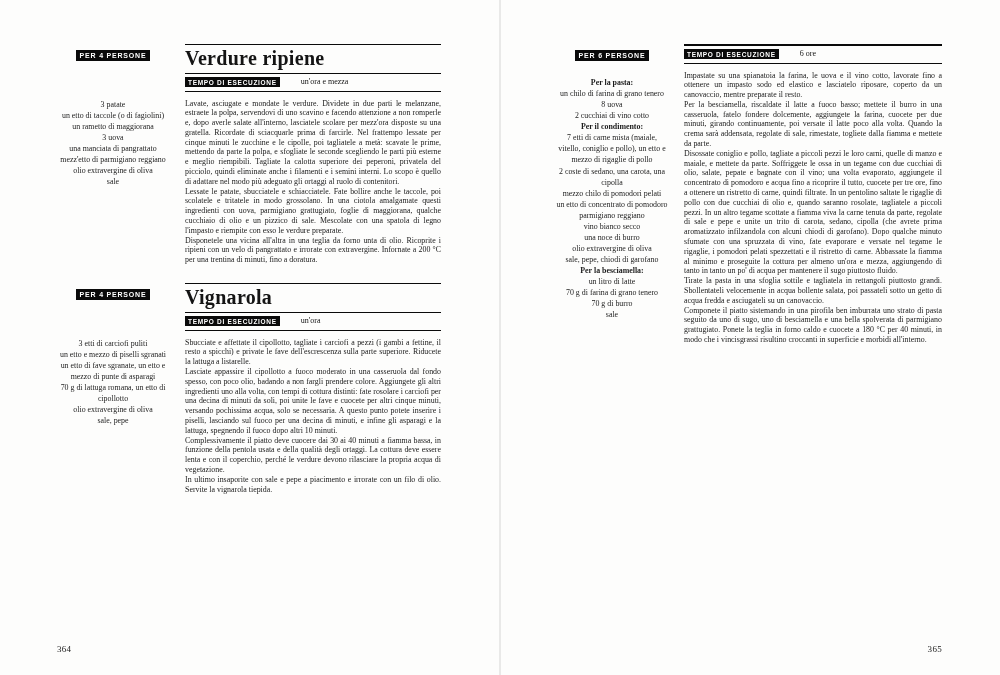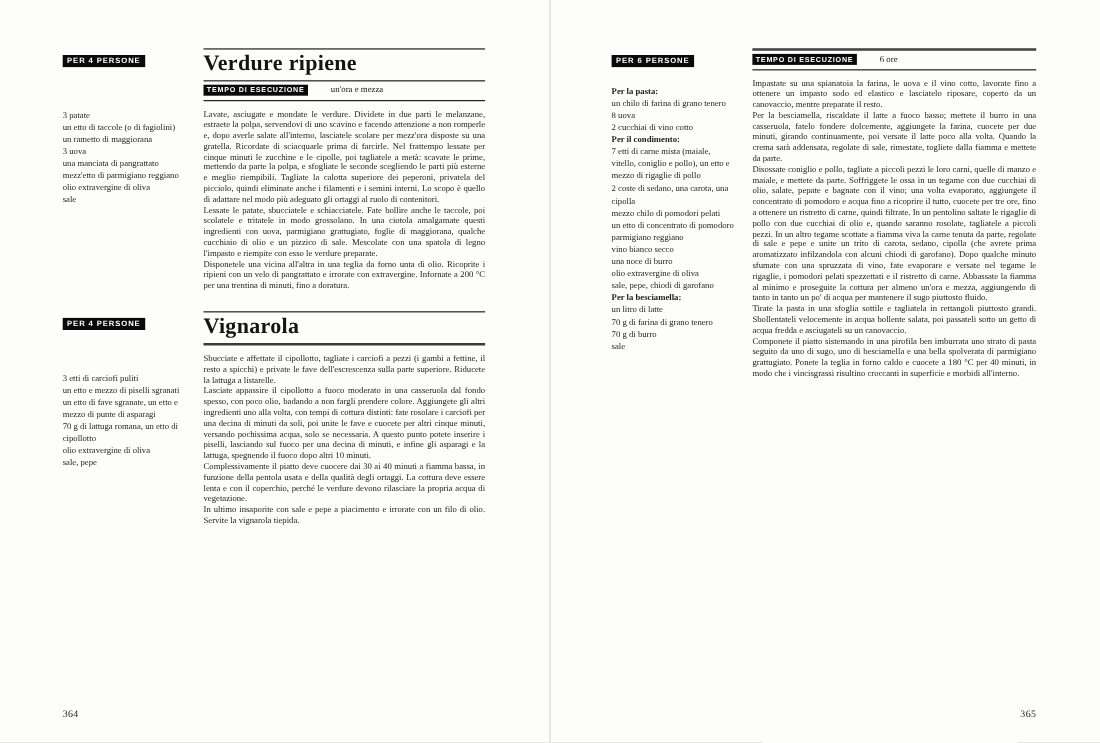--- a/index.html
+++ b/index.html
@@ -10,21 +10,21 @@
   }
   .gutter {
     position:absolute; left:499px; top:0; width:2px; height:675px;
     background:linear-gradient(to right, rgba(0,0,0,0.02), rgba(0,0,0,0.14), rgba(0,0,0,0.02));
   }
   .page { position:absolute; top:44px; }
   .page-left  { left:57px;  width:384px; }
   .page-right { left:556px; width:386px; }
 
   .recipe { display:flex; gap:16px; margin-bottom:18px; align-items:flex-start; }
-  .side { width:112px; flex:none; }
+  .side { width:112px; flex:none;text-align:center; }
   .main { flex:1; min-width:0; }
 
   .serves {
     display:inline-block; background:#0a0a0a; color:#fff;
     font-family:"Liberation Sans", sans-serif; font-size:7px; font-weight:bold;
     letter-spacing:0.8px; padding:2px 4px 1.5px; margin-top:1px;
   }
   .ingredients {
     margin-top:37px; font-size:7.9px; line-height:1.4; color:#1c1c1c;
   }
@@ -103,20 +103,24 @@
           <div class="ing">un etto di fave sgranate, un etto e mezzo di punte di asparagi</div>
           <div class="ing">70 g di lattuga romana, un etto di cipollotto</div>
           <div class="ing">olio extravergine di oliva</div>
           <div class="ing">sale, pepe</div>
         </div>
       </div>
       <div class="main">
         <div class="rule"></div>
         <h1 class="title">Vignarola</h1>
         <div class="rule"></div>
+        <div class="tempo-row">
+          <span class="tempo-badge">TEMPO DI ESECUZIONE</span>
+          <span class="tempo-value">un'ora</span>
+        </div>
         <div class="rule"></div>
         <div class="body">
           <p>Sbucciate e affettate il cipollotto, tagliate i carciofi a pezzi (i gambi a fettine, il resto a spicchi) e private le fave dell'escrescenza sulla parte superiore. Riducete la lattuga a listarelle.</p>
           <p>Lasciate appassire il cipollotto a fuoco moderato in una casseruola dal fondo spesso, con poco olio, badando a non fargli prendere colore. Aggiungete gli altri ingredienti uno alla volta, con tempi di cottura distinti: fate rosolare i carciofi per una decina di minuti da soli, poi unite le fave e cuocete per altri cinque minuti, versando pochissima acqua, solo se necessaria. A questo punto potete inserire i piselli, lasciando sul fuoco per una decina di minuti, e infine gli asparagi e la lattuga, spegnendo il fuoco dopo altri 10 minuti.</p>
           <p>Complessivamente il piatto deve cuocere dai 30 ai 40 minuti a fiamma bassa, in funzione della pentola usata e della qualità degli ortaggi. La cottura deve essere lenta e con il coperchio, perché le verdure devono rilasciare la propria acqua di vegetazione.</p>
           <p>In ultimo insaporite con sale e pepe a piacimento e irrorate con un filo di olio. Servite la vignarola tiepida.</p>
         </div>
       </div>
     </div>
 

